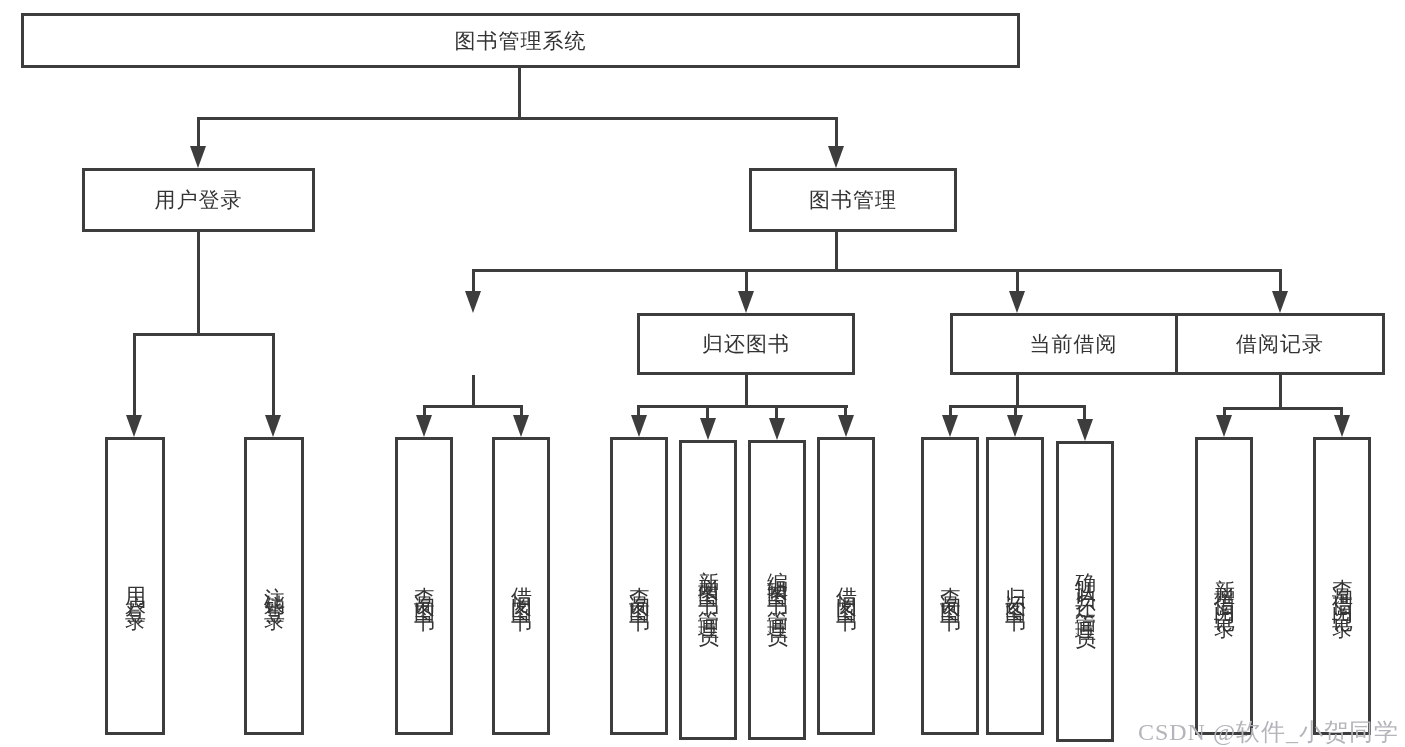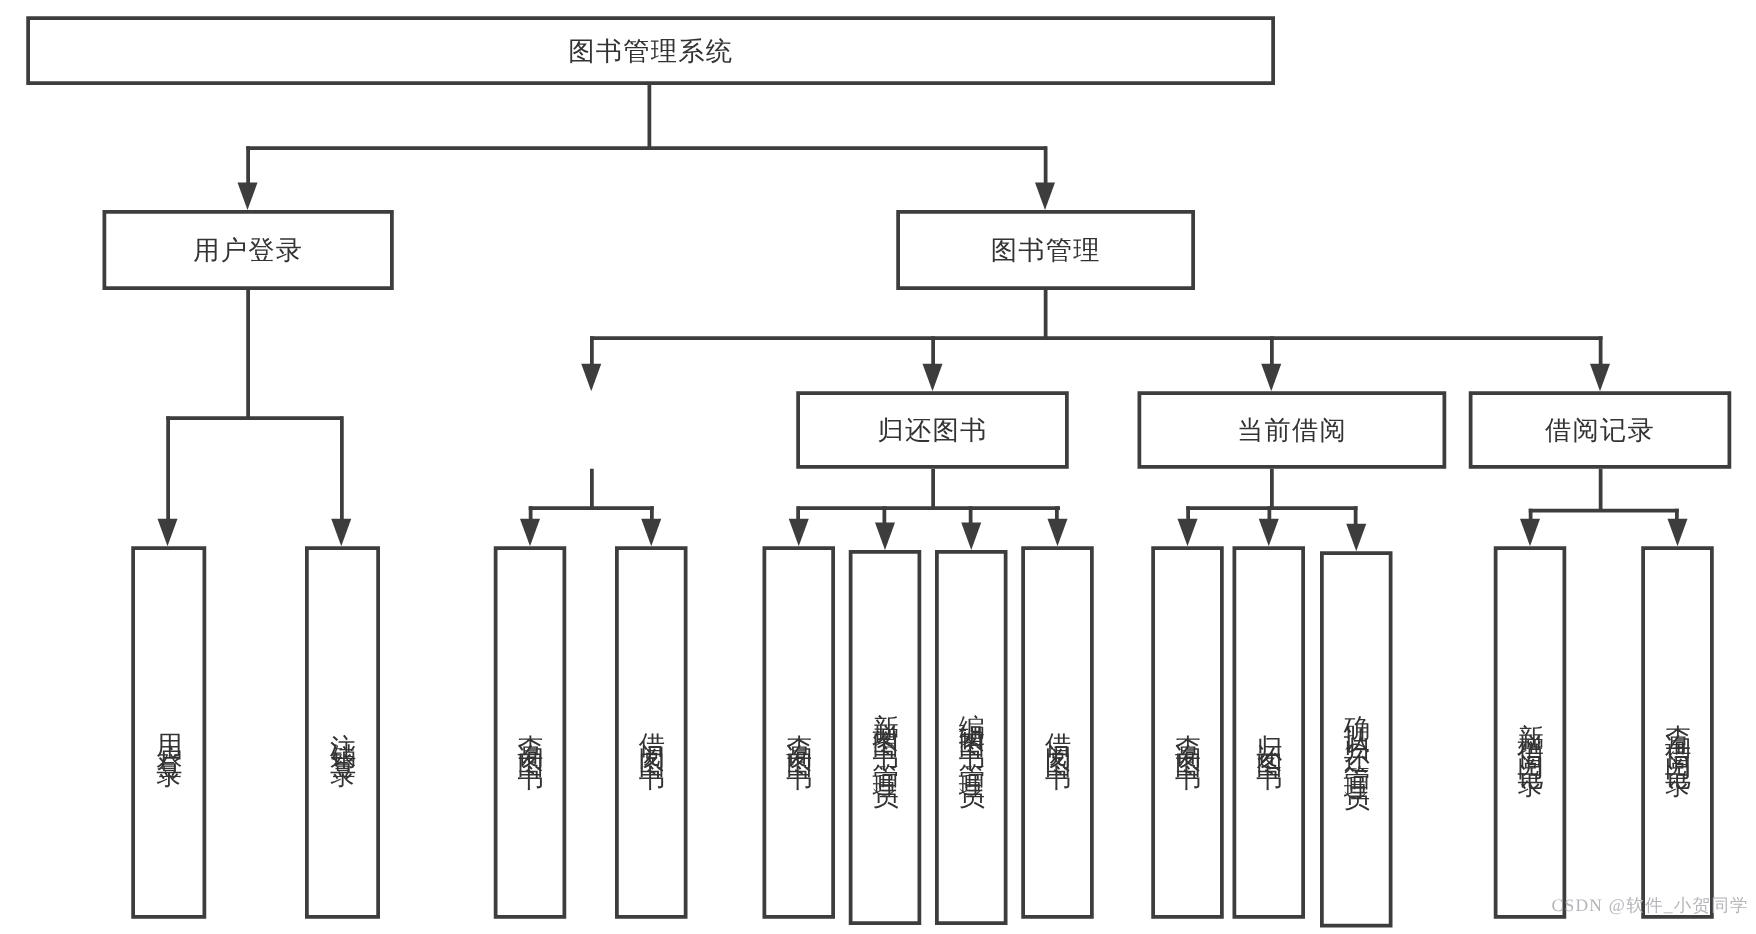--- a/index.html
+++ b/index.html
@@ -23,61 +23,61 @@
   }
   .hline{ position:absolute; height:3px; background:var(--line,#3d3d3d); }
   .vline{ position:absolute; width:3px;  background:var(--line,#3d3d3d); }
   .arrow{
     position:absolute; width:0; height:0;
     border-left:8px solid transparent; border-right:8px solid transparent;
     border-top:22px solid var(--line,#3d3d3d);
   }
   .watermark{
     position:absolute; right:6px; top:716px;
-    font-size:14px; letter-spacing:1px;
+    font-size:24px; letter-spacing:1px;
     color:var(--wm,#b4b4ba);
   }
 </style>
 </head>
 <body>
 
 <div class="stage" style="--line: #3d3d3d; --text: #333333; --bg: #ffffff; --wm: #b4b4ba;">
 
   <div class="box h" style="left:21px;top:13px;width:999px;height:55px;">图书管理系统</div>
 
   <div class="vline" style="left:518px;top:68px;height:50px;"></div>
   <div class="hline" style="left:197px;top:117px;width:640px;"></div>
   <div class="vline" style="left:197px;top:117px;height:31px;"></div>
   <div class="arrow" style="left:190px;top:146px;"></div>
   <div class="vline" style="left:835px;top:117px;height:31px;"></div>
   <div class="arrow" style="left:828px;top:146px;"></div>
 
   <div class="box h" style="left:82px;top:168px;width:233px;height:64px;">用户登录</div>
-  <div class="box h" style="left:717px;top:168px;width:239px;height:64px;">图书管理</div>
+  <div class="box h" style="left:749px;top:168px;width:208px;height:64px;">图书管理</div>
 
   <div class="vline" style="left:197px;top:232px;height:104px;"></div>
   <div class="hline" style="left:133px;top:333px;width:141px;"></div>
   <div class="vline" style="left:133px;top:333px;height:84px;"></div>
   <div class="arrow" style="left:126px;top:415px;"></div>
   <div class="vline" style="left:272px;top:333px;height:84px;"></div>
   <div class="arrow" style="left:265px;top:415px;"></div>
 
   <div class="vline" style="left:835px;top:232px;height:39px;"></div>
   <div class="hline" style="left:472px;top:269px;width:810px;"></div>
   <div class="vline" style="left:472px;top:269px;height:24px;"></div>
   <div class="arrow" style="left:465px;top:291px;"></div>
   <div class="vline" style="left:745px;top:269px;height:24px;"></div>
   <div class="arrow" style="left:738px;top:291px;"></div>
   <div class="vline" style="left:1016px;top:269px;height:24px;"></div>
   <div class="arrow" style="left:1009px;top:291px;"></div>
   <div class="vline" style="left:1279px;top:269px;height:24px;"></div>
   <div class="arrow" style="left:1272px;top:291px;"></div>
 
   <div class="box h" style="left:637px;top:313px;width:218px;height:62px;">归还图书</div>
-  <div class="box h" style="left:910px;top:313px;width:247px;height:62px;">当前借阅</div>
+  <div class="box h" style="left:950px;top:313px;width:247px;height:62px;">当前借阅</div>
   <div class="box h" style="left:1175px;top:313px;width:210px;height:62px;">借阅记录</div>
 
   <div class="vline" style="left:472px;top:375px;height:32px;"></div>
   <div class="hline" style="left:423px;top:405px;width:100px;"></div>
   <div class="vline" style="left:423px;top:405px;height:12px;"></div>
   <div class="arrow" style="left:416px;top:415px;"></div>
   <div class="vline" style="left:520px;top:405px;height:12px;"></div>
   <div class="arrow" style="left:513px;top:415px;"></div>
 
   <div class="vline" style="left:745px;top:375px;height:32px;"></div>

